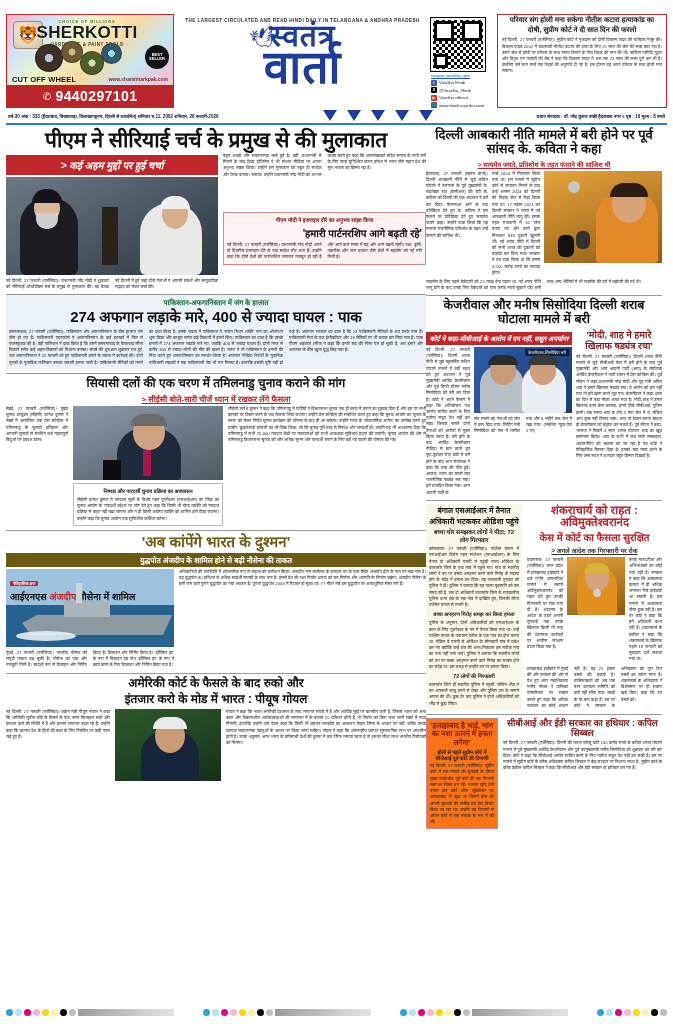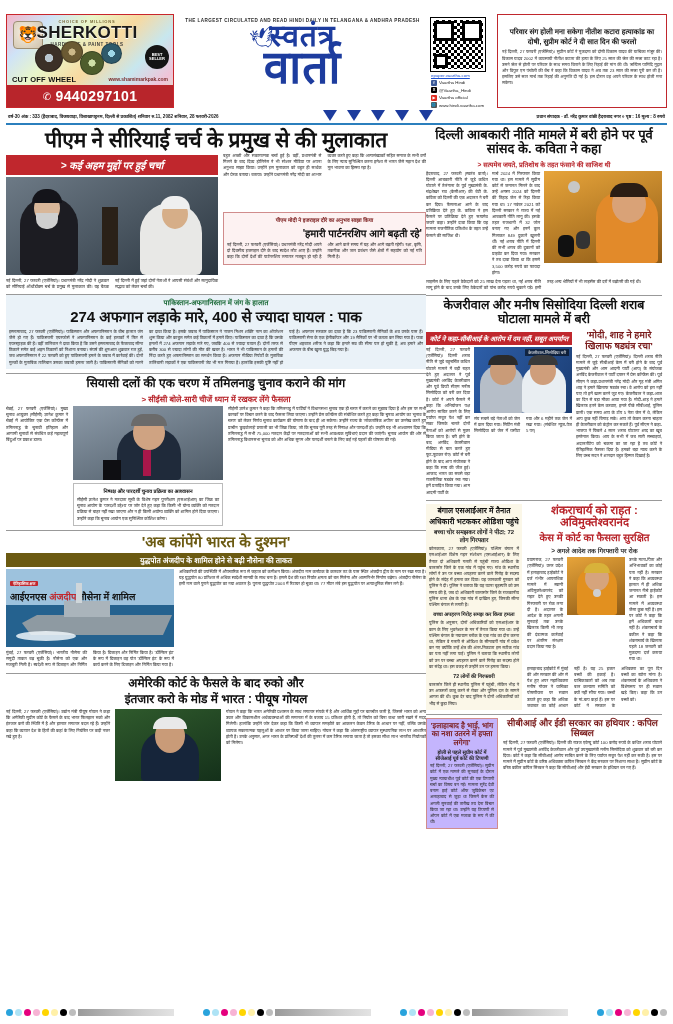--- a/index.html
+++ b/index.html
@@ -73,21 +73,21 @@
   .qr::before, .qr::after, .qr span.qe {
     content:""; position:absolute; width:14px;height:14px;border:3px solid #000;background:#fff;}
   .qr::before{left:1px;top:1px;} .qr::after{right:1px;top:1px;}
   .qr span.qe{left:1px;bottom:1px;}
   .epaper { font-size:4.4px; color:#1a4fd1; text-decoration:underline; margin-top:2px;}
   .soc { display:flex; align-items:center; gap:2px; margin-top:1.5px; font-size:4.4px; color:#222;}
   .si { width:6px;height:6px;border-radius:1px; display:inline-block; color:#fff;
         font-size:4px; line-height:6px; text-align:center; font-weight:800;}
   .si.fb{background:#3b5998;} .si.x{background:#000;} .si.yt{background:#e02b20;} .si.web{background:#555;}
 
-  .news-col { width:170px; border:1px solid #c0272d; padding:12px 4px 3px 4px; }
+  .news-col { width:170px; border:1px solid #c0272d; padding:0 4px 3px 4px; }
   .news-col h3 { margin:0 0 3px 0; font-size:7.2px; line-height:1.35; text-align:center;
                  color:#1b1b1b; font-weight:800; }
   .news-col p { margin:0; font-size:4.3px; line-height:1.42; text-align:justify; color:#333;}
 
   
   .strip { display:flex; align-items:center; justify-content:space-between;
            font-size:4.6px; color:#1a1a1a; padding:2px 2px 1px 2px; font-weight:700;}
   .strip .mid-arrows { display:flex; gap:10px; }
   .arrow { width:0;height:0;border-left:7px solid transparent;border-right:7px solid transparent;
            border-top:11px solid #1d3c9e;}
@@ -95,21 +95,21 @@
 
   
   .grid { display:flex; }
   .col-left { width:420px; }
   .col-right { width:236px; }
 
   .hl-main { font-size:21px; font-weight:900; text-align:center; line-height:1.05;
              margin:1px 0 2px 0; color:#111; letter-spacing:-.2px;}
   .hl-red-bar { background:#c0272d; color:#fff; font-weight:800; font-style:italic;
                 font-size:10px; text-align:center; padding:3px 6px; margin:2px 0; }
-  .hl-sub { text-align:center; font-size:8px; font-weight:800; color:#b8252b; margin:2px 0;}
+  .hl-sub { text-align:center; font-size:8px; font-weight:800; color:#b8252b; margin:2px 0;text-decoration:underline;}
 
   .photo { background:linear-gradient(160deg,#8c9aa8,#4d5a66); position:relative; overflow:hidden;}
   .photo.warm { background:linear-gradient(160deg,#caa88a,#6e5542); }
   .photo.sky { background:linear-gradient(180deg,#9dc2dd 0 46%,#25628f 46% 100%); }
   .photo.saffron { background:linear-gradient(160deg,#e7a43a,#8d5a16); }
   .photo.room { background:linear-gradient(150deg,#6d7a86,#2b3640); }
   .photo .cap { position:absolute; left:3px; bottom:2px; background:rgba(0,0,0,.55);
                 color:#fff; font-size:4.2px; padding:1px 3px; }
 
   .body-txt { font-size:4.25px; line-height:1.46; text-align:justify; color:#2b2b2b; }
@@ -120,21 +120,21 @@
   .boxed h4 { margin:0 0 2px 0; font-size:5.4px; text-align:center; color:#7a1c1c; font-weight:800;}
   .boxed h3 { margin:0 0 2px 0; font-size:10px; text-align:right; color:#111; font-weight:900;}
 
   .sec { border-top:1px solid #999; margin-top:4px; padding-top:3px; }
   .kicker-green { text-align:center; font-size:7px; font-weight:800; color:#1d6b3a; margin:0 0 2px 0;}
   .hl-2 { font-size:15px; font-weight:900; text-align:center; line-height:1.08; margin:0 0 3px 0;}
   .hl-3 { font-size:12px; font-weight:900; text-align:center; line-height:1.1; margin:0 0 3px 0;}
   .hl-4 { font-size:9.5px; font-weight:900; text-align:center; line-height:1.15; margin:0 0 2px 0;}
   .tint-blue { background:#eaf2f8; padding:3px; }
   .tint-cream { background:#fbf7e8; padding:3px; }
-  .tint-rose { background:#c4b5fd; padding:3px; }
+  .tint-rose { background:#f97316; padding:3px; }
 
   .hl-gold { color:#6b5a12; }
   .bar-olive { background:#6b5a12; color:#fff; font-size:7.5px; font-weight:800; text-align:center;
                padding:2px 4px; margin:2px 0; }
   .subhead-sm { text-align:center; font-size:6px; font-weight:800; color:#222; margin:2px 0;}
 
   .ship-hdr { position:absolute; left:0; right:0; top:0; padding:2px 4px; }
   .ship-tag { display:inline-block; background:#c0272d; color:#fff; font-size:4px;
               padding:0 3px; border-radius:1px; font-weight:800;}
   .ship-title { font-size:9.5px; font-weight:900; color:#111; margin-top:1px; }

